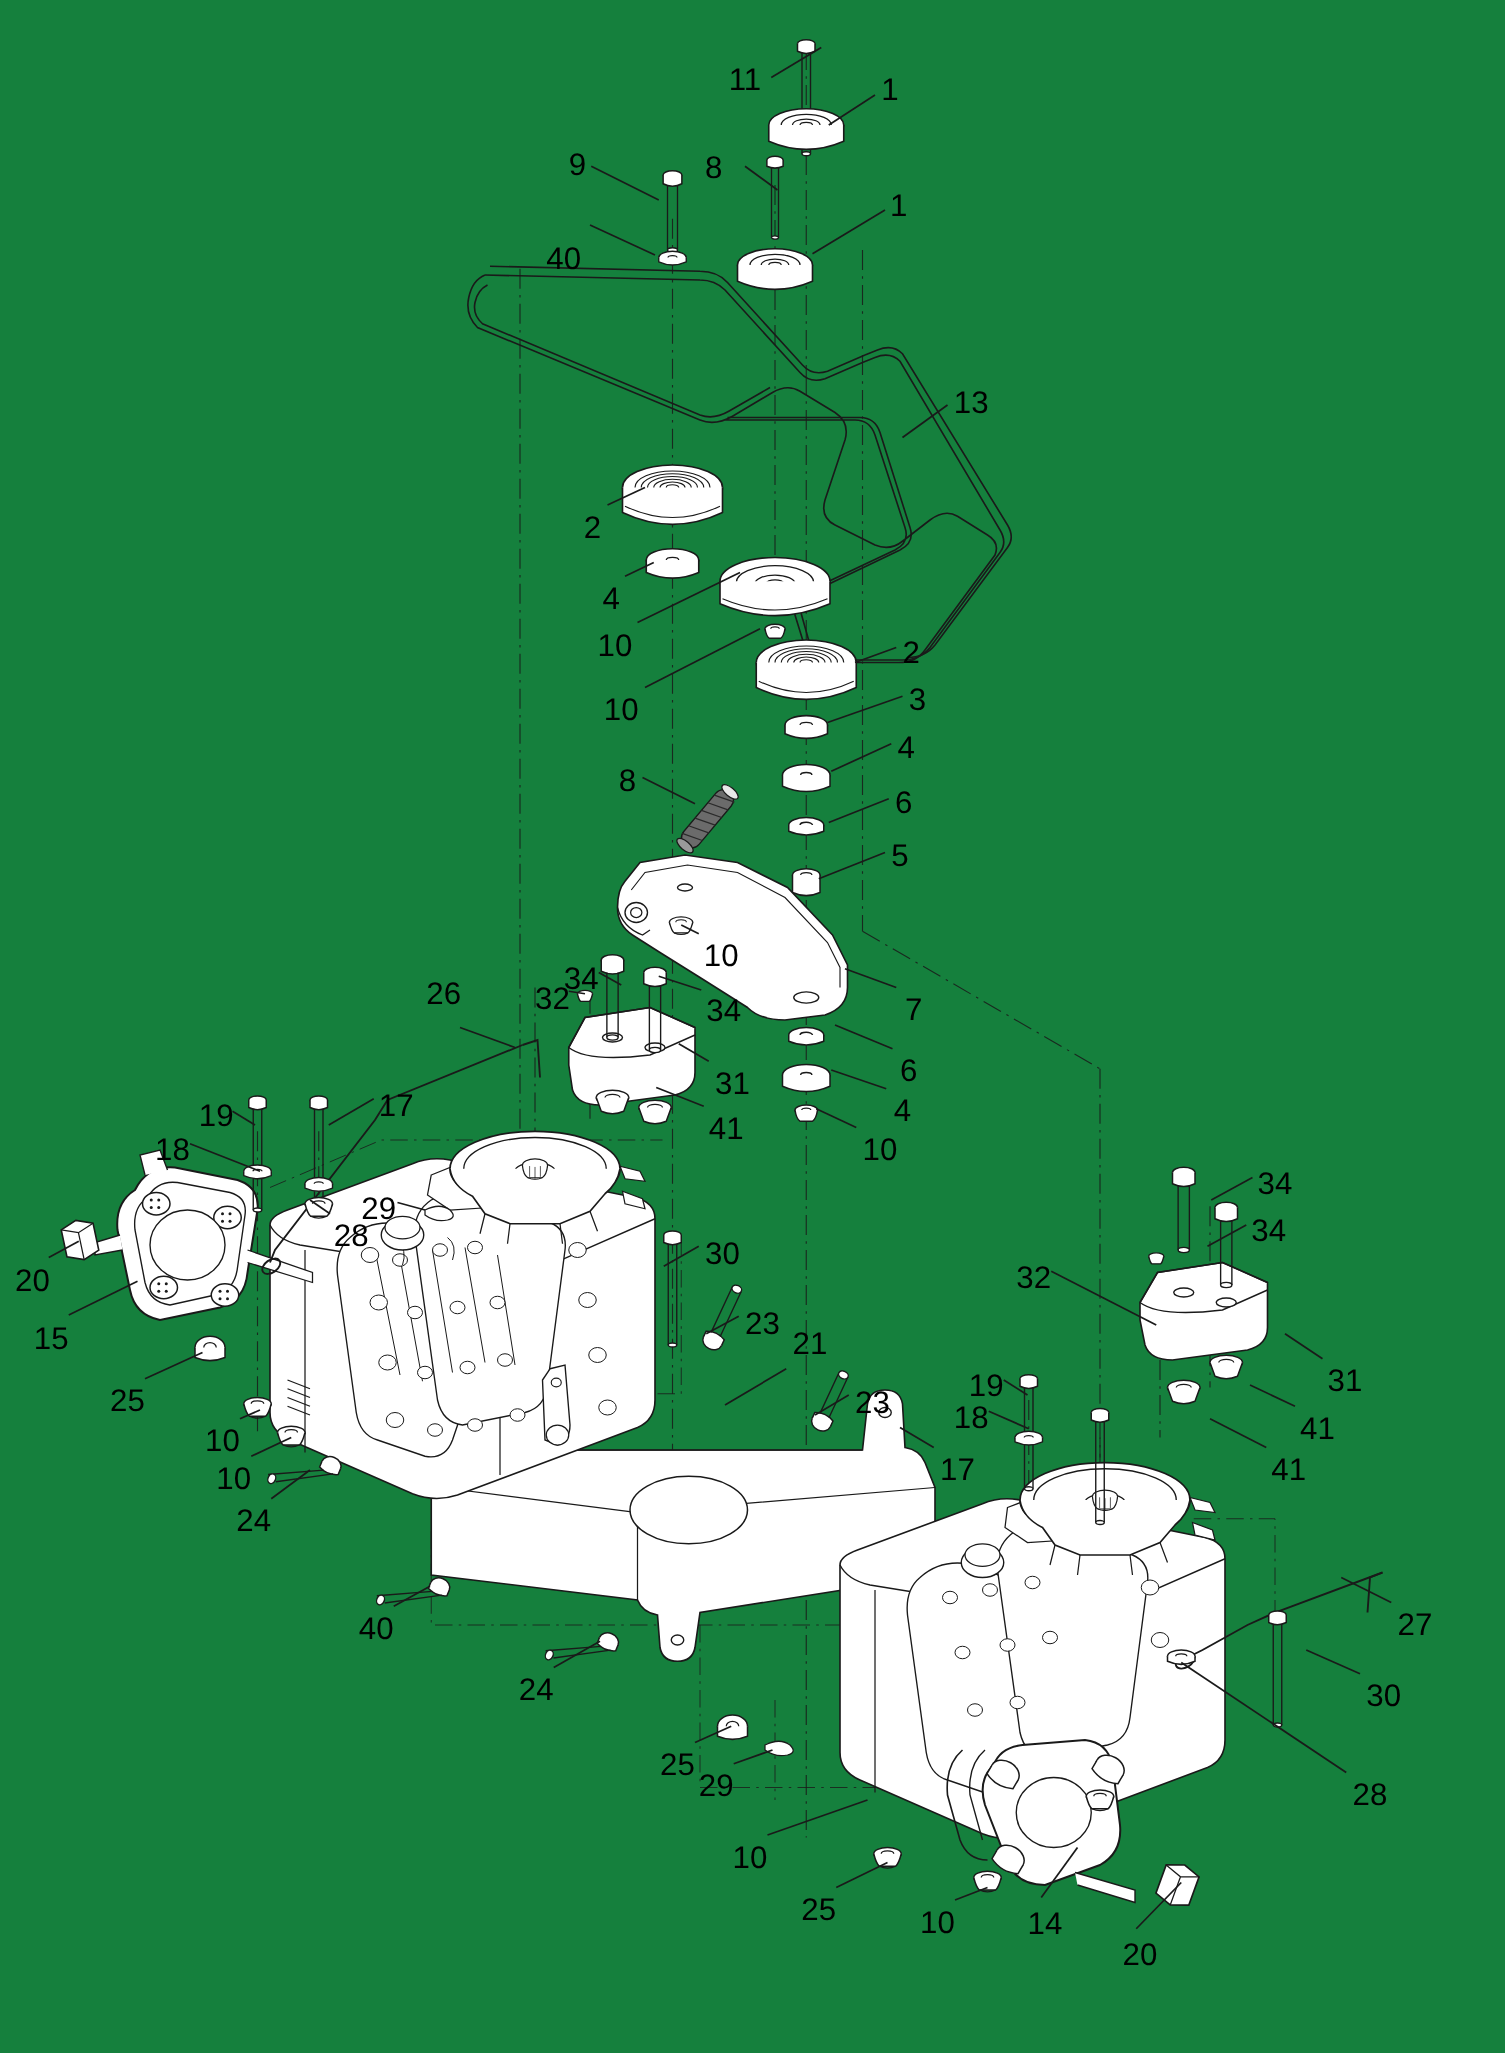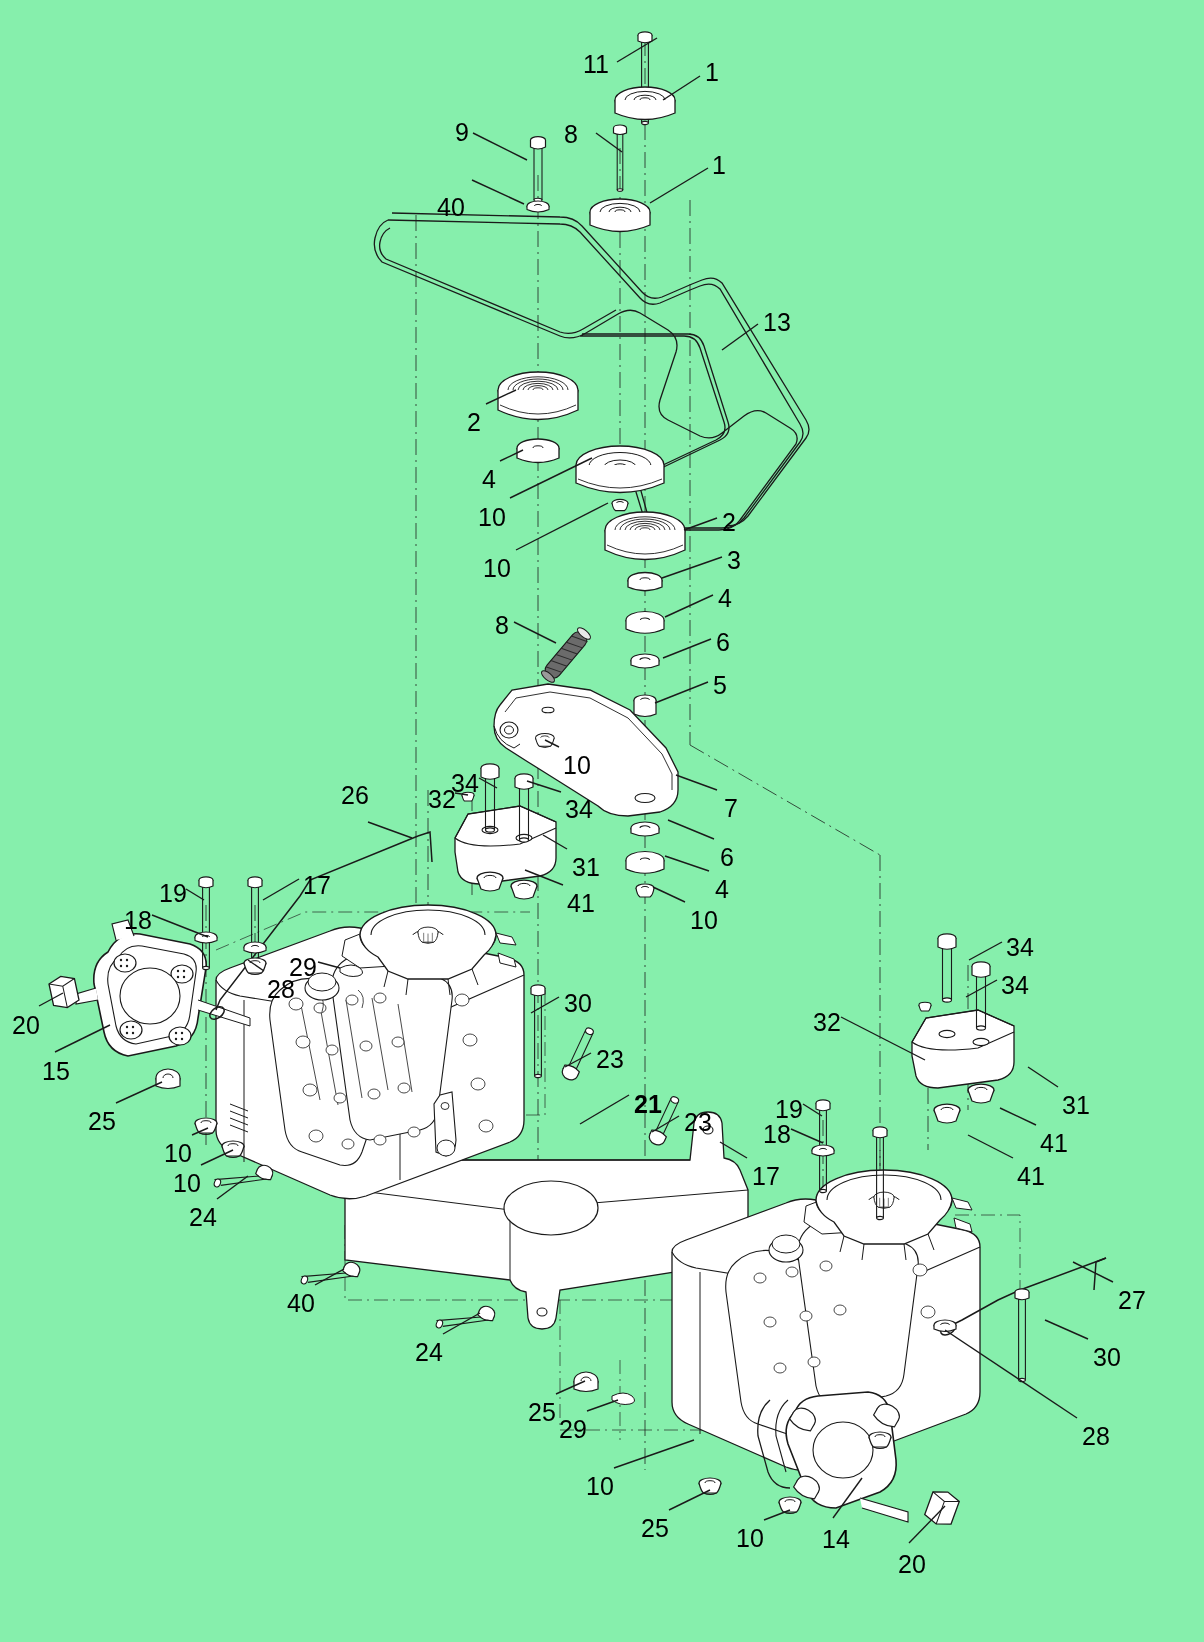--- a/index.html
+++ b/index.html
@@ -1,18 +1,18 @@
 <!DOCTYPE html>
 <html><head>
 <meta charset="utf-8">
 <title>Exploded Parts Diagram</title>
 <style>
   html,body{margin:0;padding:0;background:#ffffff;}
   body{font-family:"Liberation Sans", sans-serif;}
-  #sheet{position:relative;width:1204px;height:1642px;background:#86efac;overflow:hidden;}
+  #sheet{position:relative;width:1204px;height:1642px;background:#15803d;overflow:hidden;}
   #art{position:absolute;left:0;top:0;width:1204px;height:1642px;}
   .callout{position:absolute;font-family:"Liberation Sans", sans-serif;font-size:25px;font-weight:400;color:#000;line-height:1;white-space:nowrap;}
 </style>
 </head>
 <body>
 
 <div id="sheet">
 
   <svg id="art" viewBox="0 0 1204 1642">
     <defs>
@@ -624,30 +624,30 @@
       <div class="callout" style="left: 451px; top: 771px;">34</div>
       <div class="callout" style="left: 565px; top: 797px;">34</div>
       <div class="callout" style="left: 428px; top: 787px;">32</div>
       <div class="callout" style="left: 572px; top: 855px;">31</div>
       <div class="callout" style="left: 567px; top: 891px;">41</div>
       <div class="callout" style="left: 341px; top: 783px;">26</div>
       <div class="callout" style="left: 303px; top: 873px;">17</div>
       <div class="callout" style="left: 159px; top: 881px;">19</div>
       <div class="callout" style="left: 124px; top: 908px;">18</div>
       <div class="callout" style="left: 12px; top: 1013px;">20</div>
-      <div class="callout" style="left: 42px; top: 1059px;">15</div>
+      <div class="callout" style="left: 27px; top: 1059px;">15</div>
       <div class="callout" style="left: 289px; top: 955px;">29</div>
       <div class="callout" style="left: 267px; top: 977px;">28</div>
       <div class="callout" style="left: 88px; top: 1109px;">25</div>
       <div class="callout" style="left: 164px; top: 1141px;">10</div>
       <div class="callout" style="left: 173px; top: 1171px;">10</div>
       <div class="callout" style="left: 189px; top: 1205px;">24</div>
       <div class="callout" style="left: 564px; top: 991px;">30</div>
       <div class="callout" style="left: 596px; top: 1047px;">23</div>
-      <div class="callout" style="left: 634px; top: 1092px; font-weight: bold;">21</div>
+      <div class="callout" style="left: 634px; top: 1063px;">21</div>
       <div class="callout" style="left: 684px; top: 1110px;">23</div>
       <div class="callout" style="left: 752px; top: 1164px;">17</div>
       <div class="callout" style="left: 287px; top: 1291px;">40</div>
       <div class="callout" style="left: 415px; top: 1340px;">24</div>
       <div class="callout" style="left: 528px; top: 1400px;">25</div>
       <div class="callout" style="left: 559px; top: 1417px;">29</div>
       <div class="callout" style="left: 586px; top: 1474px;">10</div>
       <div class="callout" style="left: 641px; top: 1516px;">25</div>
       <div class="callout" style="left: 736px; top: 1526px;">10</div>
       <div class="callout" style="left: 822px; top: 1527px;">14</div>

